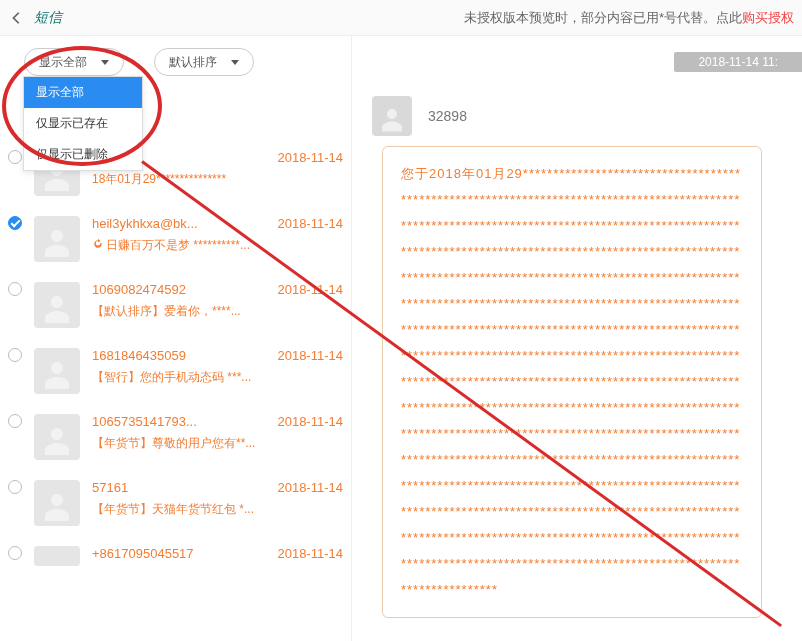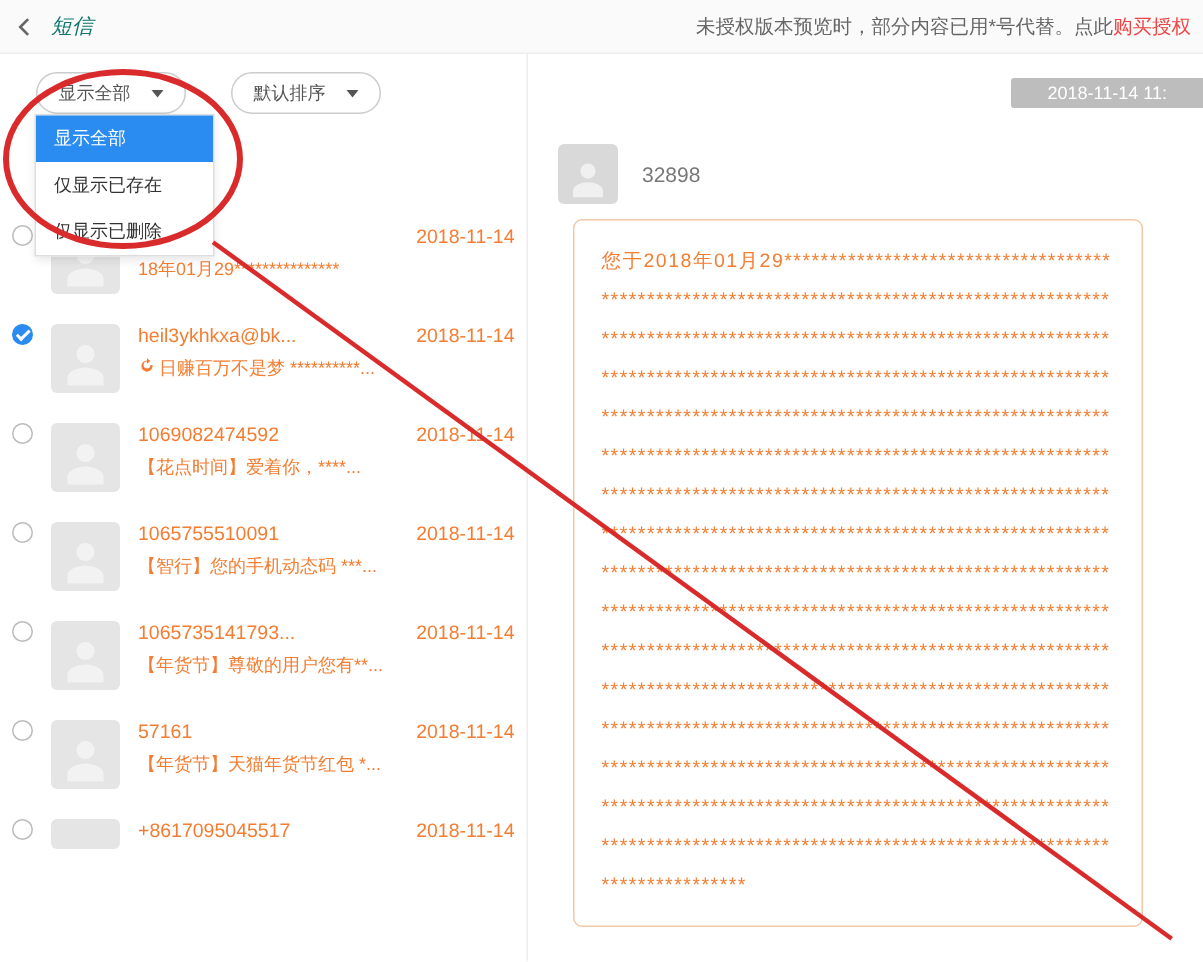--- a/index.html
+++ b/index.html
@@ -331,34 +331,34 @@
         <div class="avatar">
           <svg viewBox="0 0 24 24">
               <path fill="#f2f2f2" d="M12 12c2.2 0 4-1.8 4-4s-1.8-4-4-4-4 1.8-4 4 1.8 4 4 4zm0 2c-3 0-8 1.5-8 4.5V22h16v-3.5c0-3-5-4.5-8-4.5z"></path>
             </svg>
         </div>
         <div class="msg-body">
           <div class="msg-line1">
             <span class="msg-sender">1069082474592</span>
             <span class="msg-date">2018-11-14</span>
           </div>
-          <div class="msg-preview">【花点时间】爱着你，****...</div>
-        </div>
-      </div>
-
-      <div class="msg-item">
-        <div class="msg-checkbox"></div>
-        <div class="avatar">
-          <svg viewBox="0 0 24 24">
-              <path fill="#f2f2f2" d="M12 12c2.2 0 4-1.8 4-4s-1.8-4-4-4-4 1.8-4 4 1.8 4 4 4zm0 2c-3 0-8 1.5-8 4.5V22h16v-3.5c0-3-5-4.5-8-4.5z"></path>
-            </svg>
-        </div>
-        <div class="msg-body">
-          <div class="msg-line1">
-            <span class="msg-sender">1065755510091</span>
+          <div class="msg-preview">【默认排序】爱着你，****...</div>
+        </div>
+      </div>
+
+      <div class="msg-item">
+        <div class="msg-checkbox"></div>
+        <div class="avatar">
+          <svg viewBox="0 0 24 24">
+              <path fill="#f2f2f2" d="M12 12c2.2 0 4-1.8 4-4s-1.8-4-4-4-4 1.8-4 4 1.8 4 4 4zm0 2c-3 0-8 1.5-8 4.5V22h16v-3.5c0-3-5-4.5-8-4.5z"></path>
+            </svg>
+        </div>
+        <div class="msg-body">
+          <div class="msg-line1">
+            <span class="msg-sender">1681846435059</span>
             <span class="msg-date">2018-11-14</span>
           </div>
           <div class="msg-preview">【智行】您的手机动态码 ***...</div>
         </div>
       </div>
 
       <div class="msg-item">
         <div class="msg-checkbox"></div>
         <div class="avatar">
           <svg viewBox="0 0 24 24">

